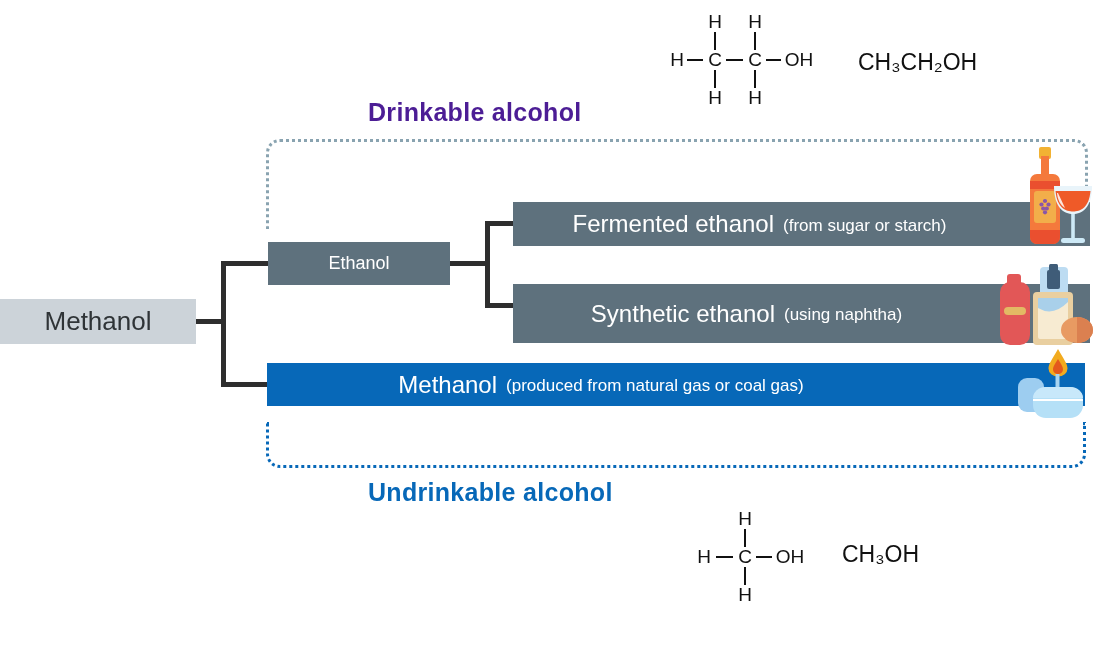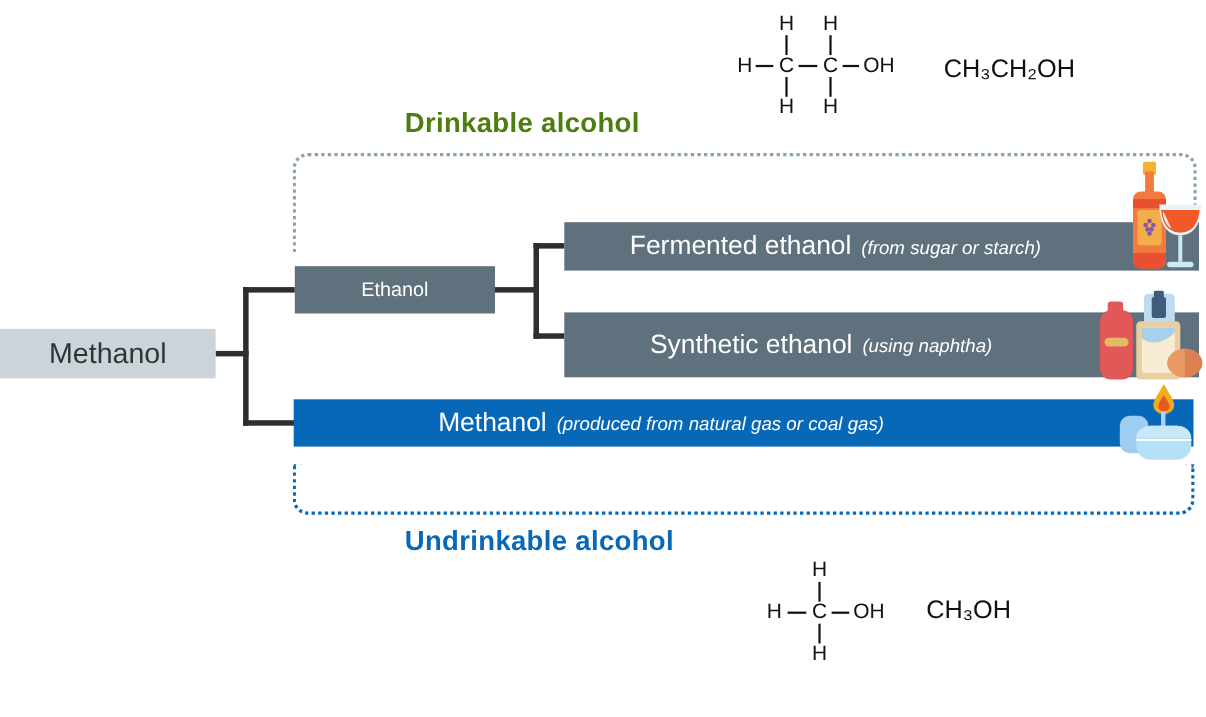--- a/index.html
+++ b/index.html
@@ -10,31 +10,31 @@
   
   .node{position:absolute;display:flex;align-items:center;justify-content:center;box-sizing:border-box;text-align:center;}
   .root-box{left:0;top:299;left:0px;top:299px;width:196px;height:45px;background:#ccd3d9;color:#2f3437;font-size:26px;}
   .slate{background:#5e717d;color:#ffffff;}
   .blue{background:#0768b8;color:#ffffff;}
   .ethanol-box{left:268px;top:242px;width:182px;height:43px;font-size:25px;}
   .fermented-box{left:513px;top:202px;width:577px;height:44px;padding-right:84px;}
   .synthetic-box{left:513px;top:284px;width:577px;height:59px;padding-right:110px;}
   .methanol-box{left:267px;top:363px;width:818px;height:43px;padding-right:150px;}
   .node .main{font-size:24px;}
-  .node .note{font-size:17px;margin-left:9px;padding-top:3px;font-style:italic;}
+  .node .note{font-size:17px;margin-left:9px;padding-top:3px;}
   
   .line{position:absolute;background:#2e2e2e;}
   
   .dotted{position:absolute;box-sizing:border-box;}
   .drinkable-border{left:266px;top:139px;width:822px;height:90px;
     border:3px dotted #89a3b0;border-bottom:none;border-radius:14px 14px 0 0;}
   .undrinkable-border{left:266px;top:422px;width:820px;height:46px;
     border:3px dotted #0768b8;border-top:none;border-radius:0 0 14px 14px;}
   .section-label{position:absolute;font-weight:bold;font-size:25px;letter-spacing:0.3px;}
-  .drinkable-label{left:368px;top:98px;color:#4d7c0f;}
+  .drinkable-label{left:368px;top:98px;color:#4c1d95;}
   .undrinkable-label{left:368px;top:478px;color:#0768b8;}
   
   .chem{position:absolute;color:#111111;}
   .atom{position:absolute;transform:translate(-50%,-50%);font-size:19px;white-space:nowrap;}
   .vbond{position:absolute;width:2px;background:#111111;transform:translateX(-50%);}
   .hbond{position:absolute;height:2px;background:#111111;transform:translateY(-50%);}
   .formula{position:absolute;font-size:23px;color:#111111;white-space:nowrap;}
   
   .icon{position:absolute;}
 </style>

